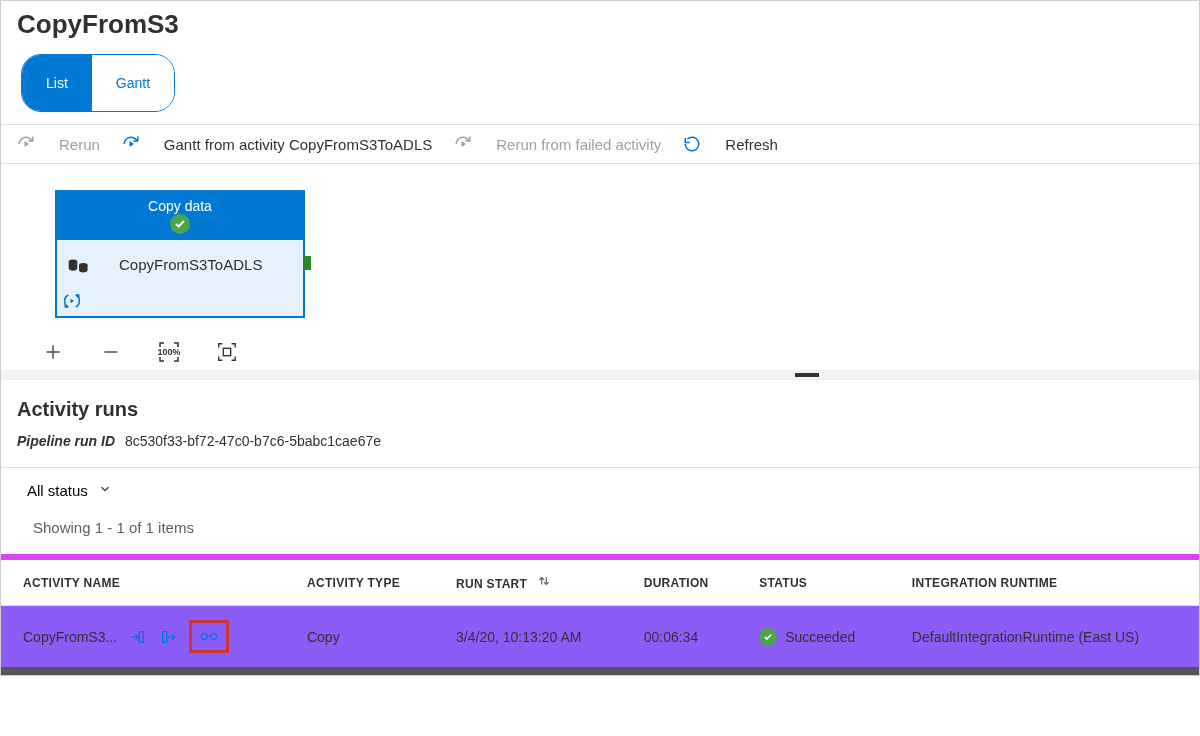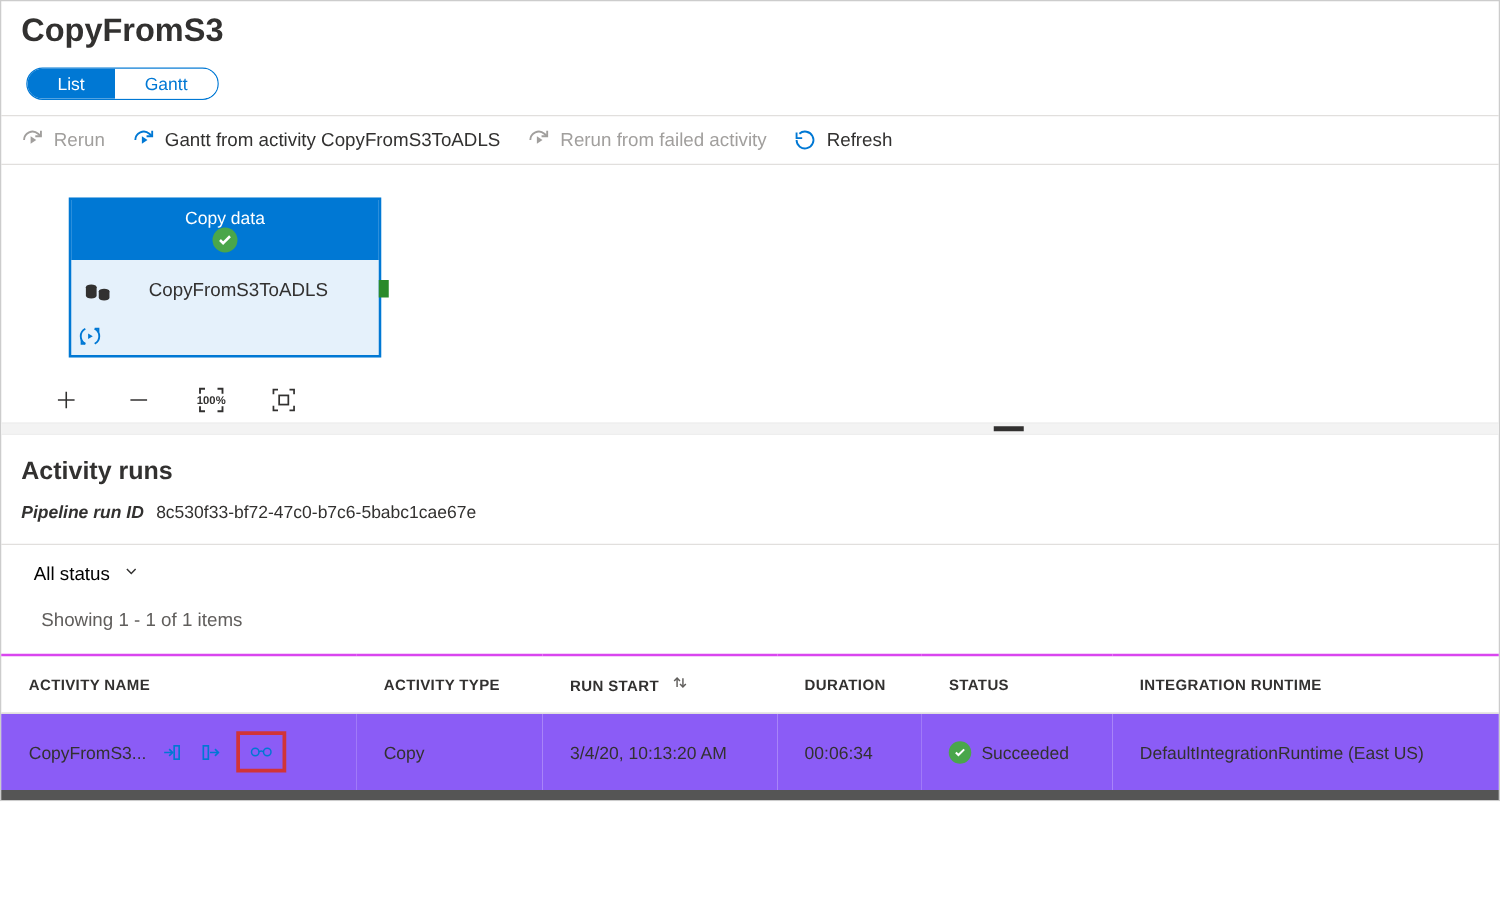--- a/index.html
+++ b/index.html
@@ -31,42 +31,42 @@
       display: inline-flex;
       border: 1px solid #0078d4;
       border-radius: 20px;
       overflow: hidden;
       font-size: 14px;
     }
     .toggle button {
       border: none;
       background: #fff;
       color: #0078d4;
-      padding: 4px 24px;
+      padding: 20px 24px;
       cursor: pointer;
       font-size: 14px;
       font-family: inherit;
     }
     .toggle button.active {
       background: #0078d4;
       color: #fff;
     }
 
     .toolbar {
       border-top: 1px solid #e1dfdd;
       border-bottom: 1px solid #e1dfdd;
       padding: 10px 16px;
       display: flex;
       gap: 22px;
       align-items: center;
     }
     .tbtn {
       display: inline-flex;
       align-items: center;
-      gap: 8px;
+      gap: 24px;
       background: none;
       border: none;
       cursor: pointer;
       font-size: 15px;
       color: #323130;
       font-family: inherit;
     }
     .tbtn.disabled { color: #a19f9d; cursor: default; }
     .tbtn .ic { width: 18px; height: 18px; display: inline-flex; align-items: center; justify-content: center; }
     .ic svg { display: block; }
@@ -136,21 +136,21 @@
     .showing { padding: 14px 26px 18px 32px; color: #605e5c; font-size: 15px; }
 
     table.runs { width: 100%; border-collapse: collapse; }
     table.runs th {
       text-align: left;
       font-size: 12px;
       font-weight: 600;
       letter-spacing: 0.3px;
       color: #323130;
       padding: 14px 10px 14px 22px;
-      border-top: 2px solid #d946ef;
+      border-top: 6px solid #d946ef;
       border-bottom: 1px solid #e1dfdd;
     }
     table.runs th .sort { display: inline-flex; align-items: center; gap: 4px; color: #605e5c; margin-left: 6px;}
     table.runs td {
       padding: 14px 10px 14px 22px;
       background: #8b5cf6;
       font-size: 14px;
     }
     .name-cell { display: flex; align-items: center; gap: 12px; }
     .icon-sm { width: 18px; height: 18px; display: inline-flex; align-items: center; justify-content: center; color: #0078d4; cursor: pointer;}

